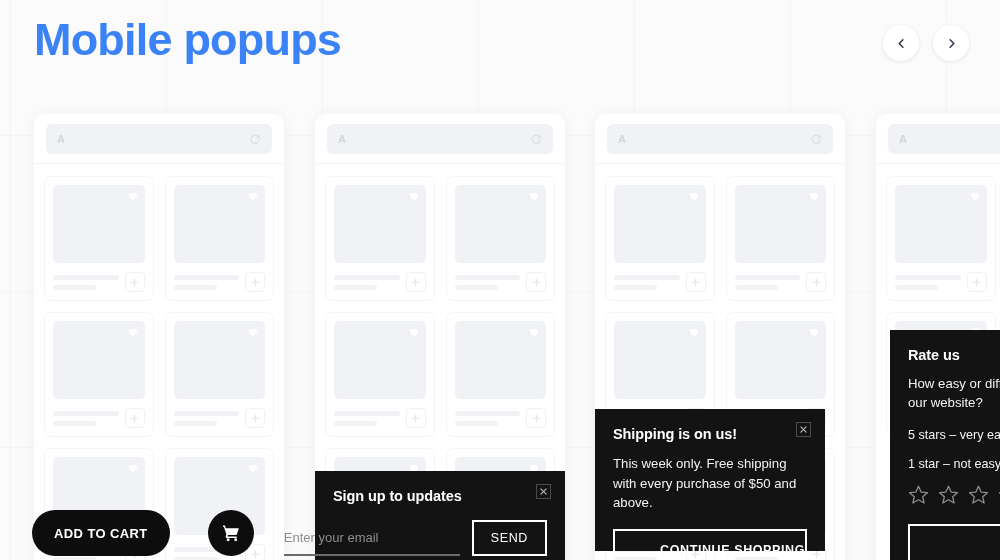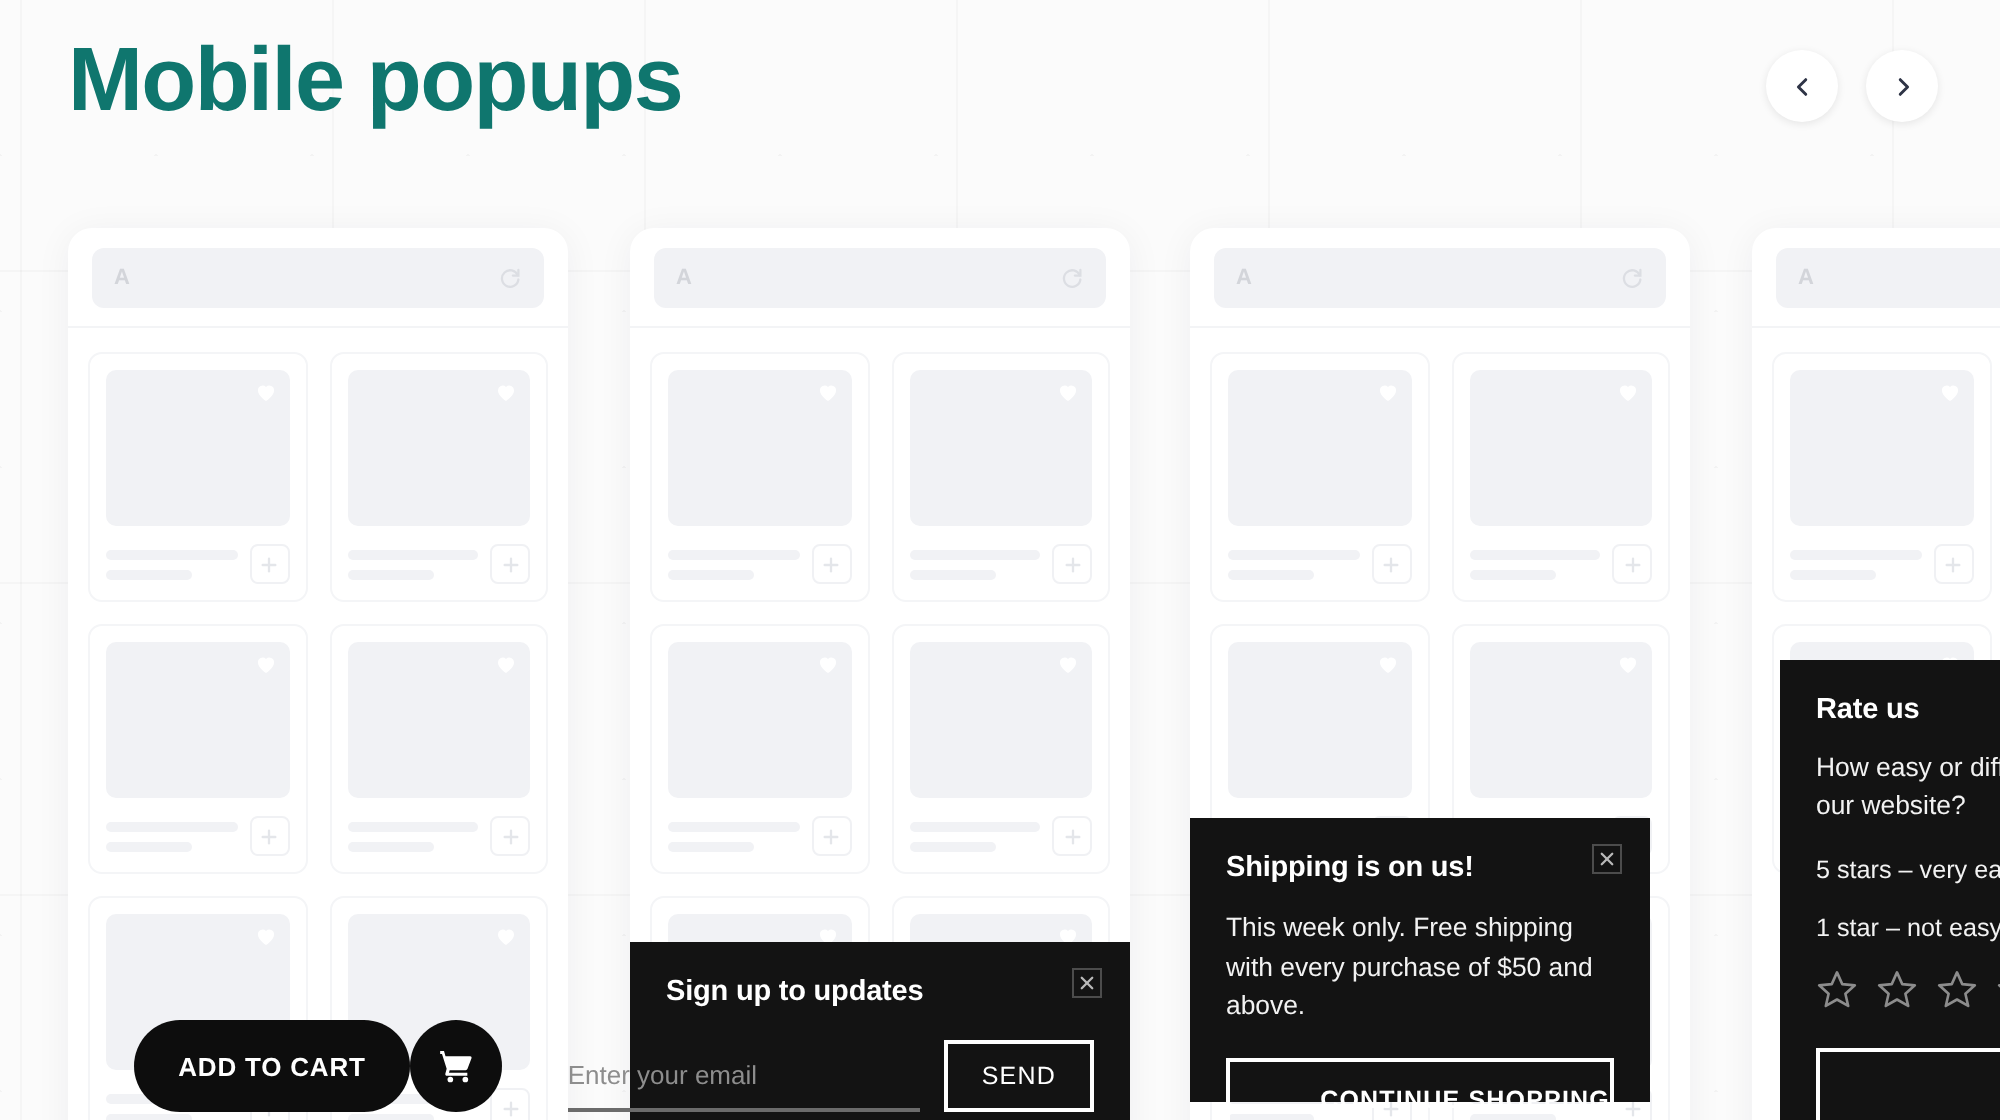--- a/index.html
+++ b/index.html
@@ -42,21 +42,21 @@
   }
 
   
   #page-title {
     position: absolute;
     left: 34px;
     top: 14px;
     font-size: 45px;
     font-weight: 700;
     letter-spacing: -0.8px;
-    color: #0f766e;
+    color: #3b82f6;
     z-index: 5;
     white-space: nowrap;
   }
 
   .nav-btn {
     position: absolute;
     top: 25px;
     width: 36px;
     height: 36px;
     border-radius: 50%;
@@ -156,27 +156,27 @@
     flex: 0 0 auto;
     display: flex; align-items: center; justify-content: center;
     background: #fff;
     cursor: pointer;
   }
   .plus-btn svg { width: 9px; height: 9px; color: #e4e6ea; display:block; }
 
   
   #add-to-cart-bar {
     position: absolute;
-    left: 34px;
+    left: 18px;
     top: 506px;
     width: 250px;
     height: 54px;
     display: flex;
     align-items: center;
-    justify-content: center;
+    justify-content: space-between;
     padding: 0 14px;
     z-index: 8;
   }
   #add-to-cart-button {
     background: #0d0d0d;
     color: #fff;
     border: none;
     border-radius: 30px;
     height: 46px;
     padding: 0 22px;

